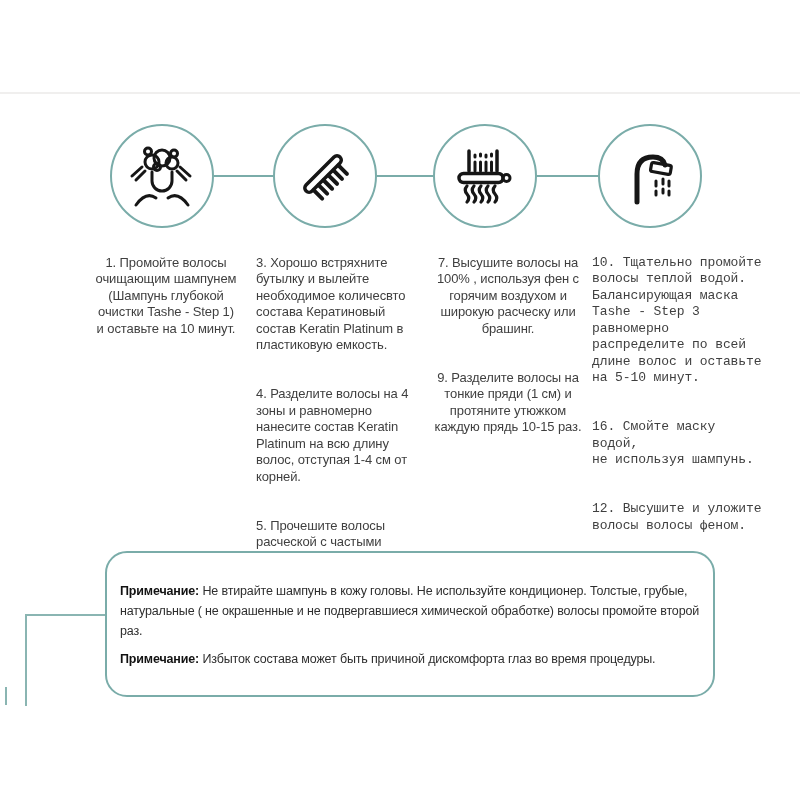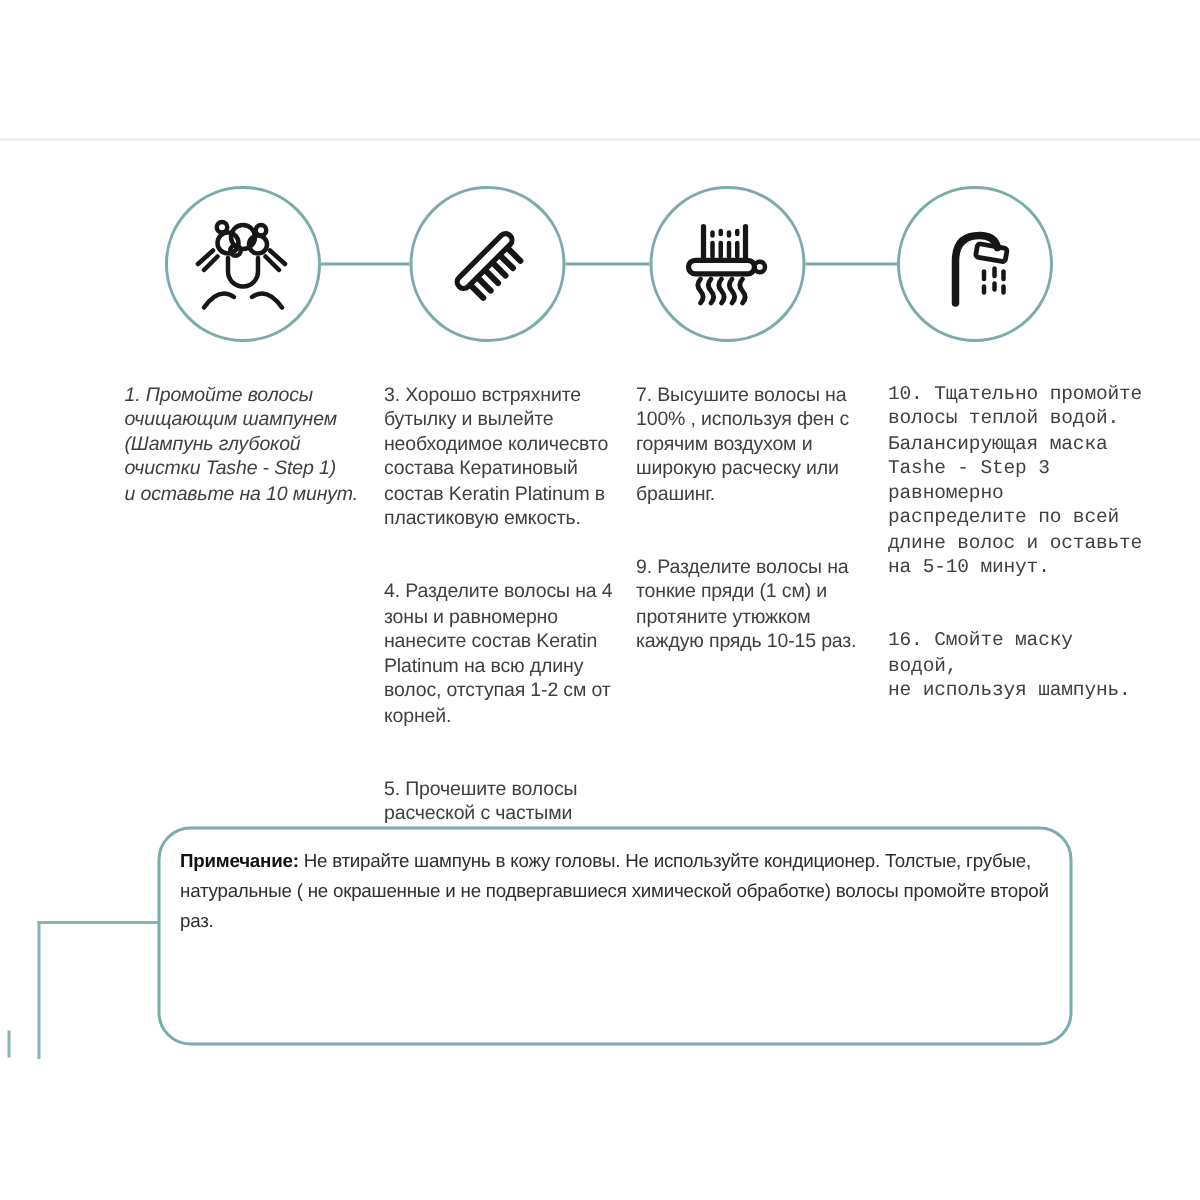--- a/index.html
+++ b/index.html
@@ -11,34 +11,34 @@
   .circle{position:absolute;top:124px;width:104px;height:104px;box-sizing:border-box;
           border:2px solid #7aaca9;border-radius:50%;background:#fff;
           display:flex;align-items:center;justify-content:center;z-index:2;}
   .connector{position:absolute;top:175px;height:2px;background:#7aaca9;z-index:1;}
   .circle svg{overflow:visible;}
 
   
   .col{position:absolute;top:238px;font-size:13px;line-height:16.5px;color:#3f3f3f;
        letter-spacing:-0.1px;white-space:pre-line;}
   .col p{margin:0 0 16px 0;}
-  .col1{left:83px;width:166px;font-style:italic;}
+  .col1{left:83px;width:166px;text-align:center;}
   .col2{left:256px;width:170px;}
-  .col3{left:424px;width:168px;}
+  .col3{left:424px;width:168px;text-align:center;}
   .col4{left:592px;width:174px;font-family:Liberation Mono, monospace;}
 
   
   .layer-box{position:absolute;left:25px;top:614px;width:150px;height:90px;
              border-top:2px solid #8ab5b2;border-left:2px solid #8ab5b2;z-index:1;}
   .layer-line{position:absolute;left:5px;top:687px;width:2px;height:18px;background:#8ab5b2;z-index:1;}
 
   
   .notes{position:absolute;left:105px;top:551px;width:610px;height:146px;box-sizing:border-box;
          border:2px solid #7aaca9;border-radius:22px;background:#ffffff;z-index:3;
-         padding:11px 12px 0 13px;font-size:12.5px;line-height:20px;color:#2e2e2e;
+         padding:28px 12px 0 13px;font-size:12.5px;line-height:20px;color:#2e2e2e;
          letter-spacing:-0.15px;}
   .notes p{margin:0 0 8px 0;}
   .notes b{color:#121212;font-weight:700;}
 </style>
 </head>
 <body>
 
 <div class="page">
 
   <div class="divider"></div>
@@ -125,21 +125,21 @@
     <p>3. Хорошо встряхните
 бутылку и вылейте
 необходимое количесвто
 состава Кератиновый
 состав Keratin Platinum в
 пластиковую емкость.</p>
     <p>4. Разделите волосы на 4
 зоны и равномерно
 нанесите состав Keratin
 Platinum на всю длину
-волос, отступая 1-2 см от
+волос, отступая 1-4 см от
 корней.</p>
     <p>5. Прочешите волосы
 расческой с частыми
 зубьями, убирая излишки
 состава.</p>
     <p>6. Оставьте состав на
 волосах на 30 минут.</p>
   </div>
   <div class="col col3">
     <p>7. Высушите волосы на
@@ -156,22 +156,25 @@
     <p>10. Тщательно промойте
 волосы теплой водой.
 Балансирующая маска
 Tashe - Step 3
 равномерно
 распределите по всей
 длине волос и оставьте
 на 5-10 минут.</p>
     <p>16. Смойте маску водой,
 не используя шампунь.</p>
+    <p>12. Высушите и уложите
+волосы волосы феном.</p>
   </div>
 
   <div class="layer-box"></div>
   <div class="layer-line"></div>
 
   <div class="notes">
     <p><b>Примечание:</b> <span>Не втирайте шампунь в кожу головы. Не используйте кондиционер. Толстые, грубые, натуральные ( не окрашенные и не подвергавшиеся химической обработке) волосы промойте второй раз.</span></p>
+    <p><b>Примечание:</b> <span>Избыток состава может быть причиной дискомфорта глаз во время процедуры.</span></p>
   </div>
 
 </div>
 
 </body></html>

